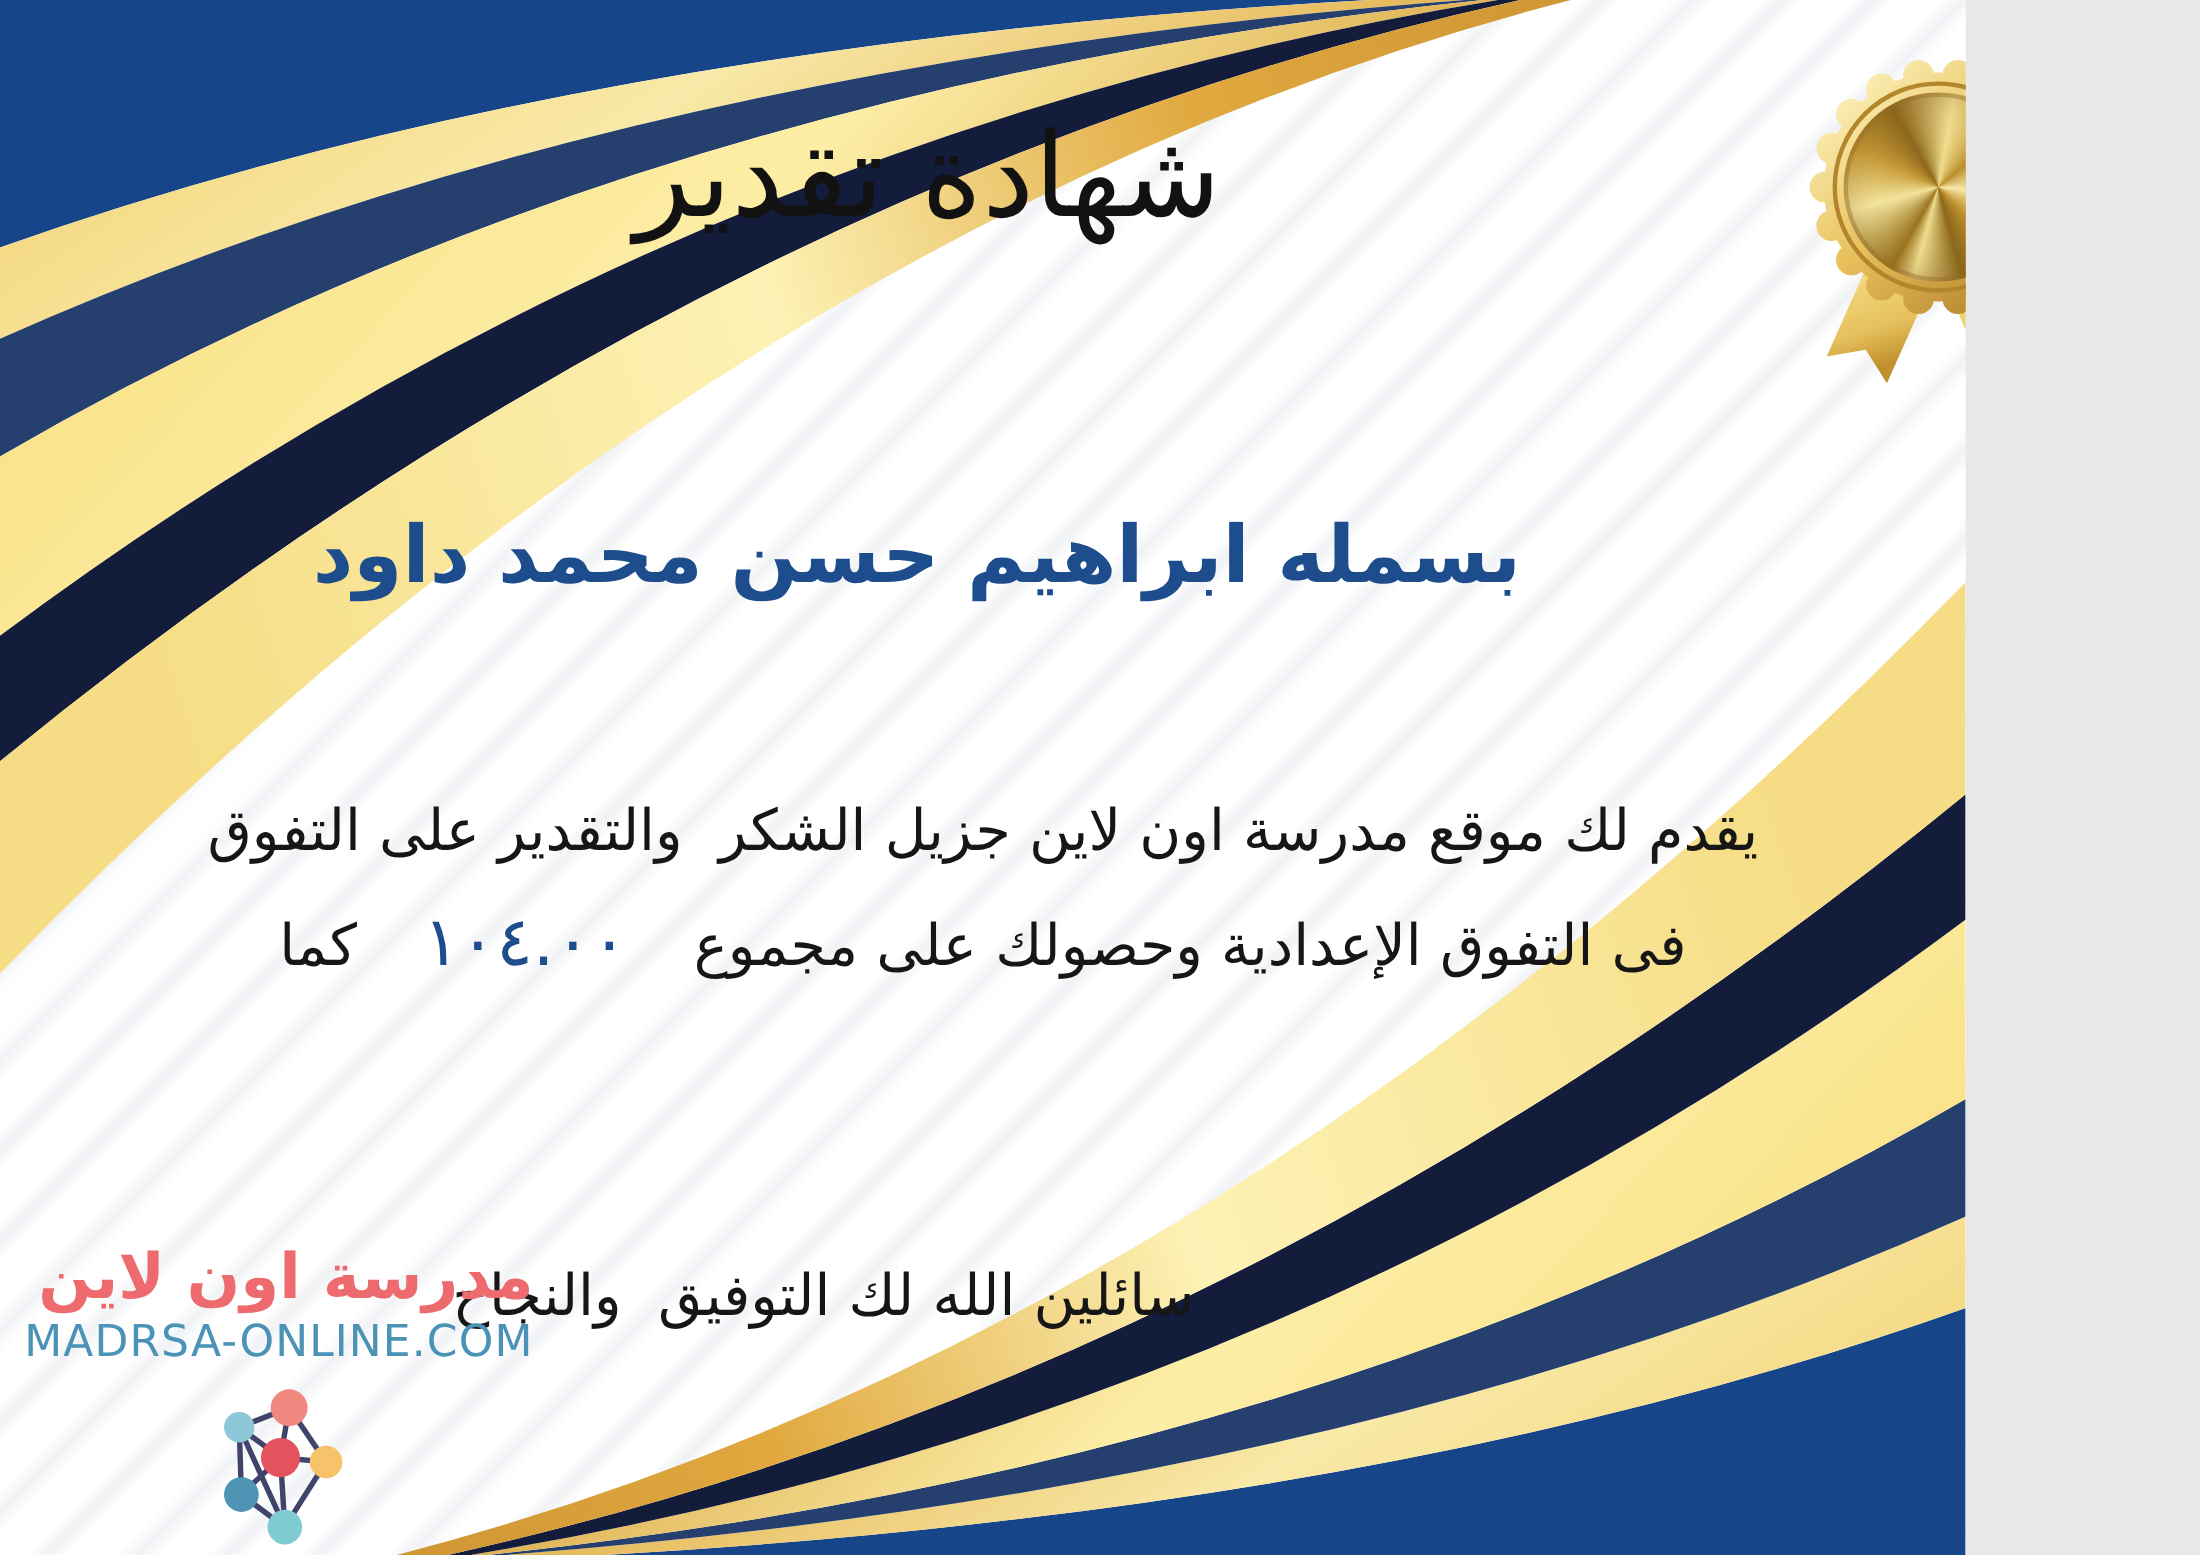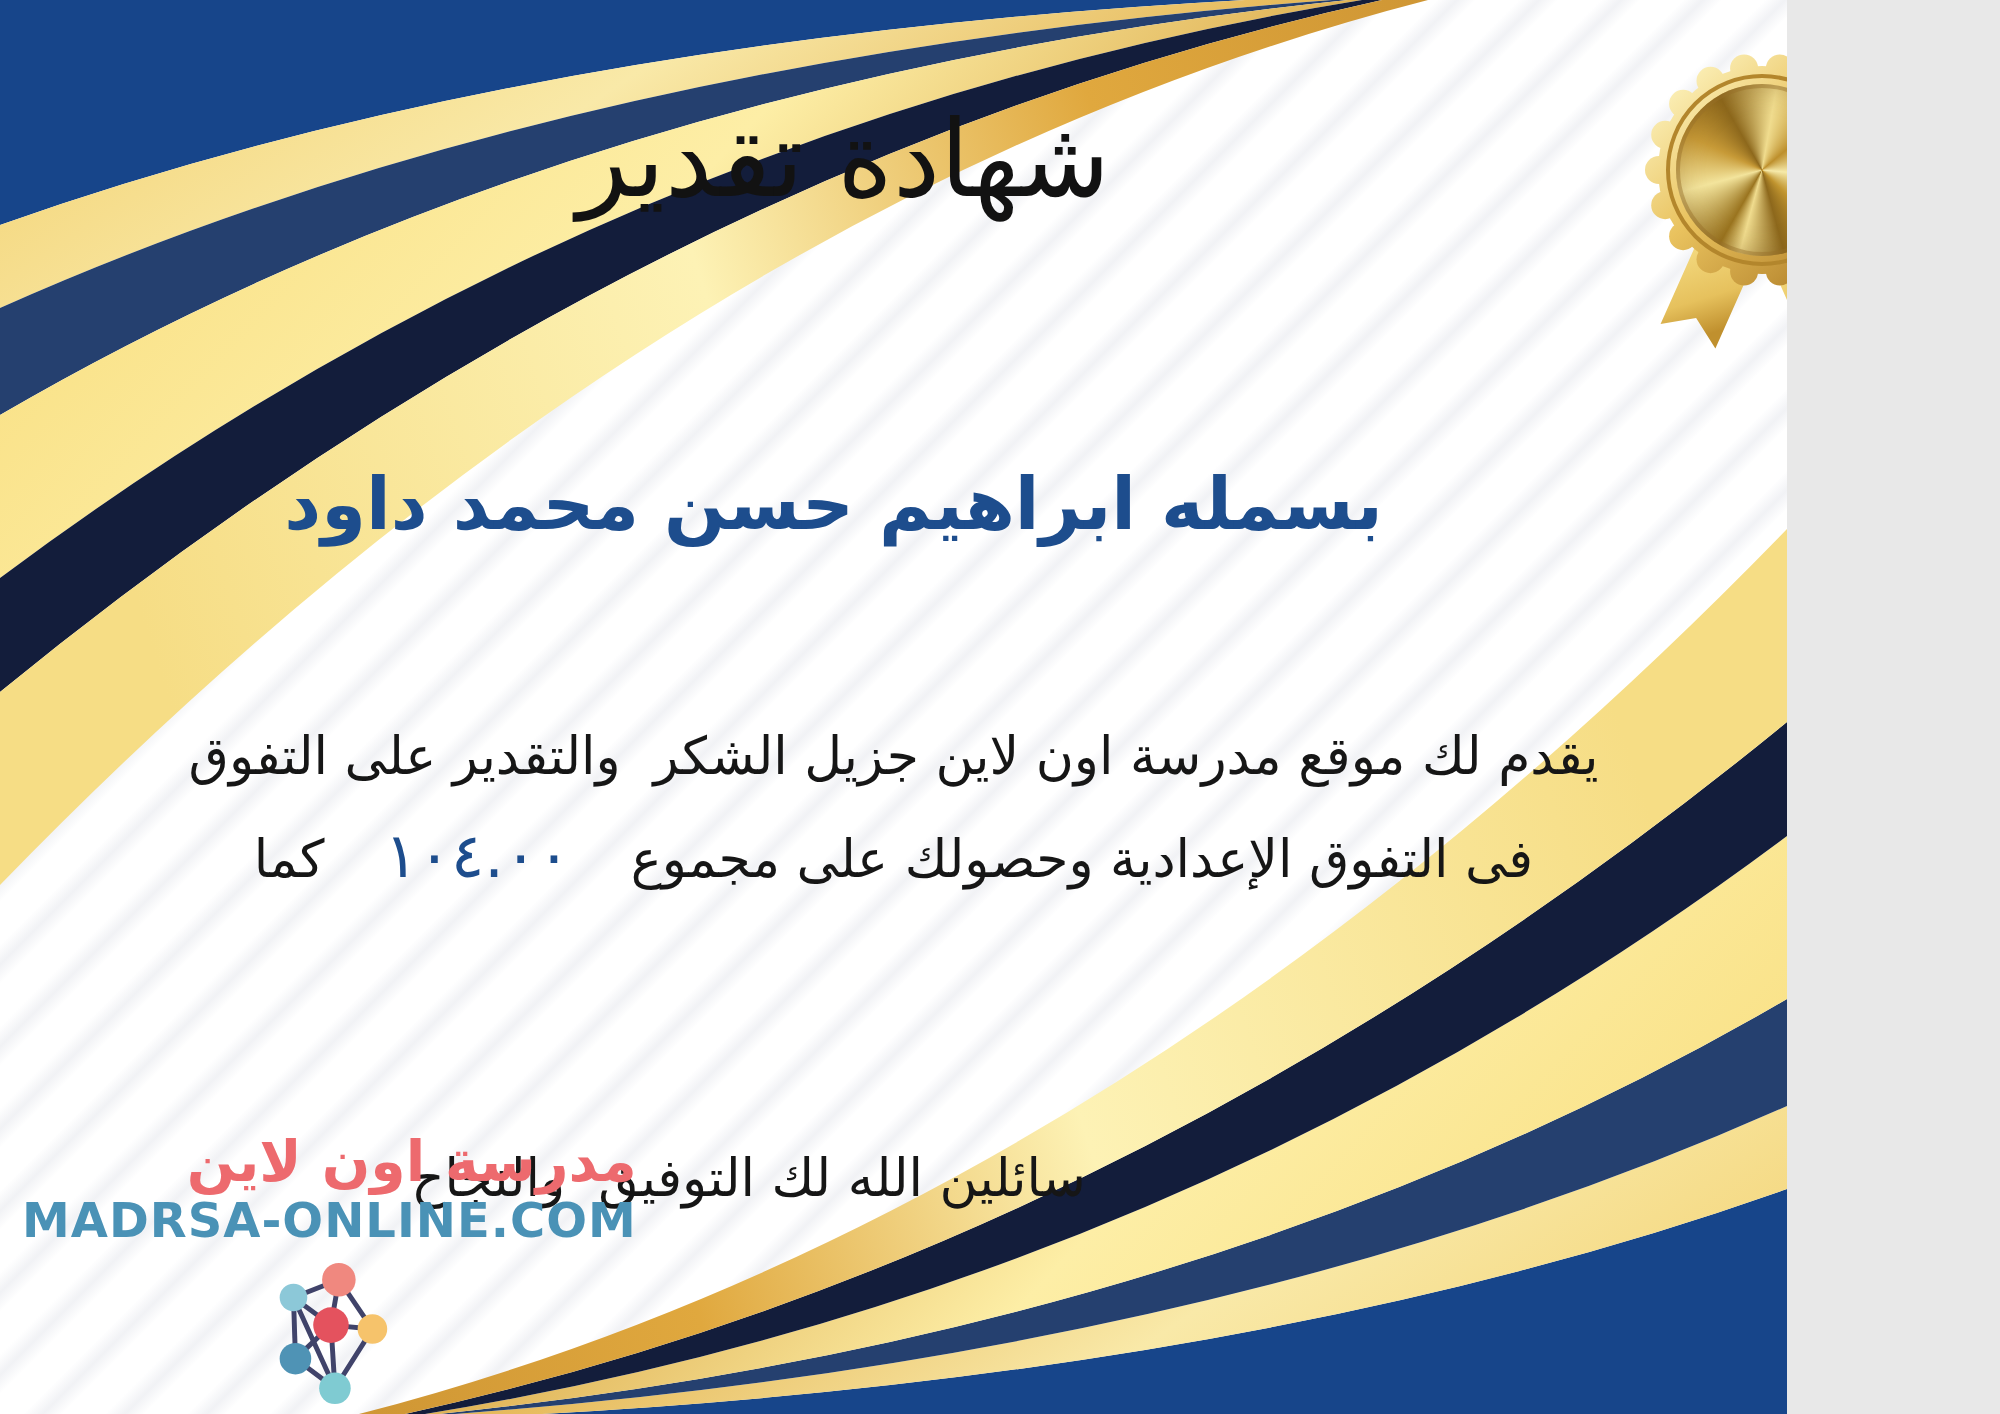--- a/index.html
+++ b/index.html
@@ -62,21 +62,21 @@
   .logo{
     position:absolute;left:22px;bottom:6px;
     display:flex;flex-direction:column;align-items:center;gap:14px;
   }
   .logo-text{display:flex;flex-direction:column;align-items:flex-end;}
   .logo-ar{
     direction:rtl;color:#ed6a6e;font-weight:bold;font-size:57px;line-height:66px;
     white-space:pre;
   }
   .logo-en{
-    color:#4a92b6;font-weight:bold;font-size:48px;line-height:52px;letter-spacing:1px;
+    color:#4a92b6;font-weight:normal;font-size:40px;line-height:52px;letter-spacing:1px;
     white-space:pre;
     text-align:center;
   }
 </style>
 </head>
 <body>
 
 <div class="canvas">
 
   <svg class="corner tl" width="1500" height="1050" viewBox="0 0 1500 1050">

